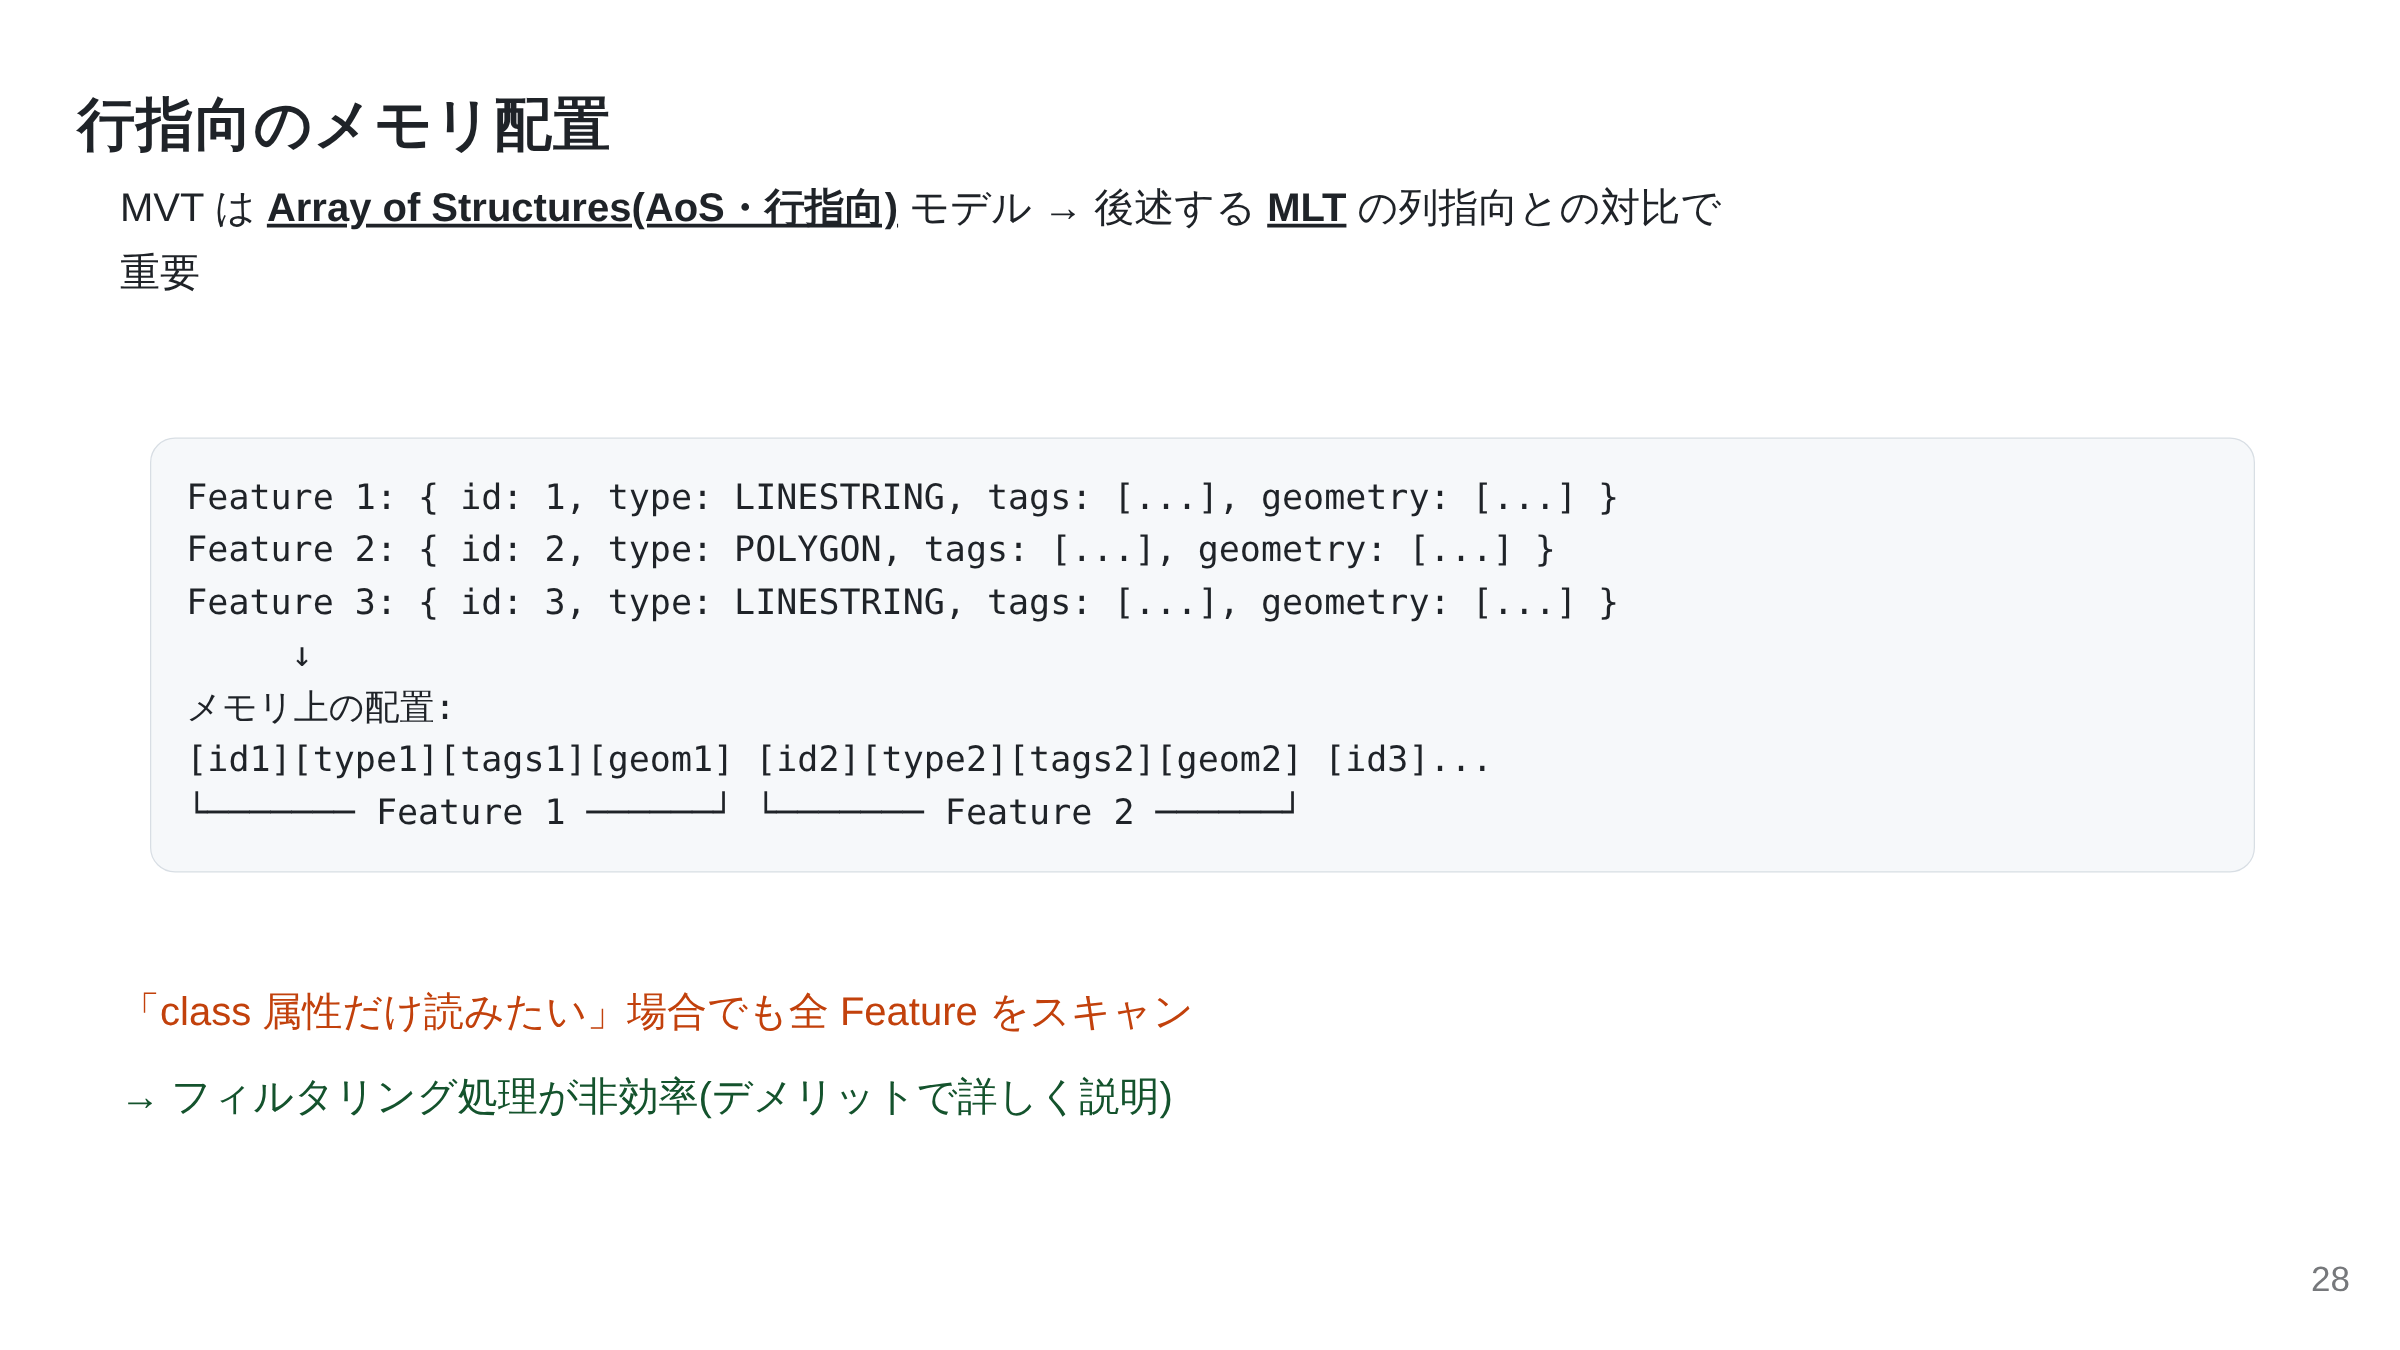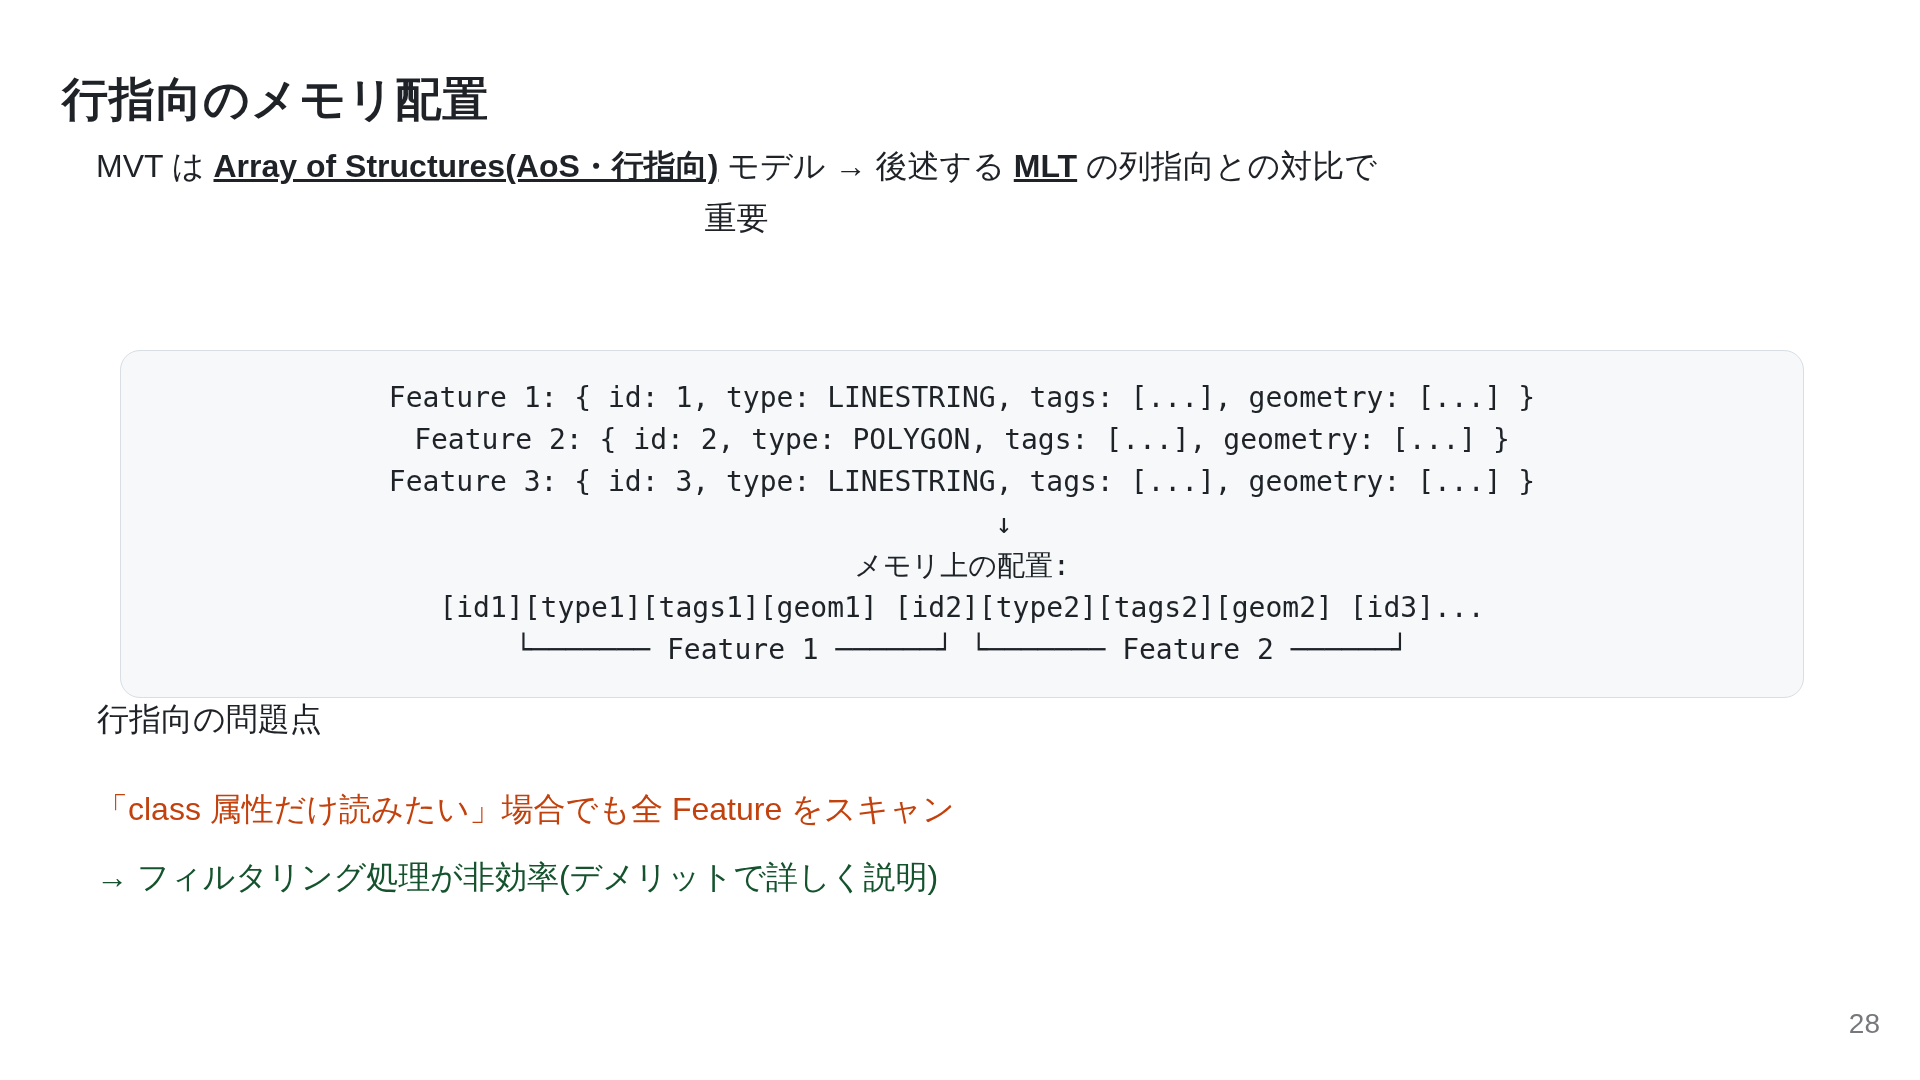--- a/index.html
+++ b/index.html
@@ -8,21 +8,20 @@
     background: #ffffff;
   }
   .slide {
     position: relative;
     width: 1920px;
     height: 1080px;
     background: #ffffff;
     overflow: hidden;
     font-family: "Liberation Sans", "DejaVu Sans", sans-serif;
     color: #1f2328;
-    text-align: center;
   }
   .page-title {
     position: absolute;
     left: 62px;
     top: 38px;
     font-size: 46px;
     font-weight: 700;
     letter-spacing: 1px;
     color: #1f2328;
   }
@@ -97,21 +96,20 @@
 
   <h1 class="page-title">行指向のメモリ配置</h1>
 
   <div class="intro">
     <div><span>MVT は </span><span class="seg-bold">Array of Structures(AoS・行指向)</span><span> モデル → 後述する </span><span class="seg-bold">MLT</span><span> の列指向との対比で</span></div>
     <div>重要</div>
   </div>
 
   <pre class="code-block"><div class="code-line">Feature 1: { id: 1, type: LINESTRING, tags: [...], geometry: [...] }</div><div class="code-line">Feature 2: { id: 2, type: POLYGON, tags: [...], geometry: [...] }</div><div class="code-line">Feature 3: { id: 3, type: LINESTRING, tags: [...], geometry: [...] }</div><div class="code-line">     ↓</div><div class="code-line">メモリ上の配置:</div><div class="code-line">[id1][type1][tags1][geom1] [id2][type2][tags2][geom2] [id3]...</div><div class="code-line">└─────── Feature 1 ──────┘ └─────── Feature 2 ──────┘</div></pre>
 
-  <div class="problem-heading">行指向の問題点</div>
 
   <div class="problem-line-1">「class 属性だけ読みたい」場合でも全 Feature をスキャン</div>
 
   <div class="problem-line-2">→ フィルタリング処理が非効率(デメリットで詳しく説明)</div>
 
   <div class="page-number">28</div>
 
 </div>
 
 </body></html>

